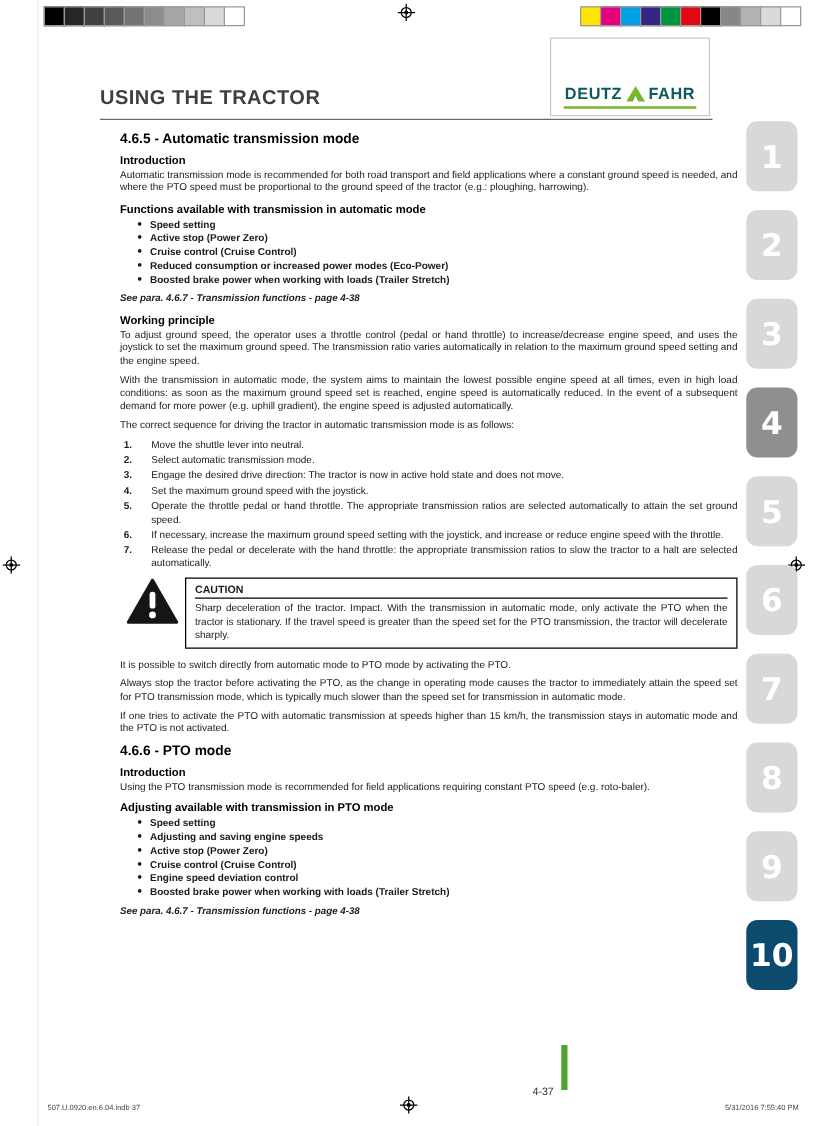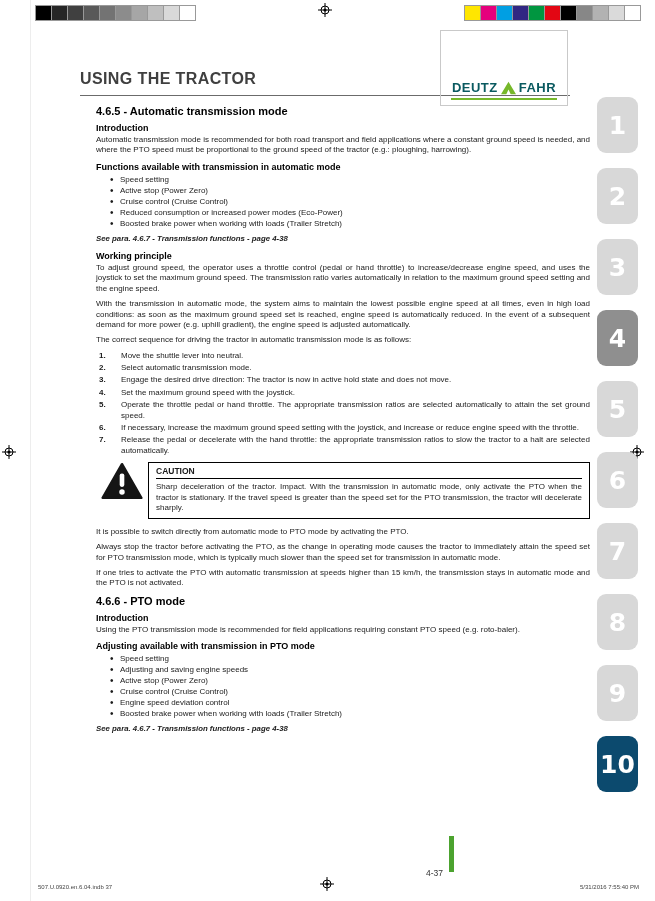--- a/index.html
+++ b/index.html
@@ -17,38 +17,38 @@
   .regmark{position:absolute;width:14px;height:14px;}
   .regmark.top{left:318px;top:3px;}
   .regmark.bottom{left:320px;top:877px;}
   .regmark.left{left:2px;top:445px;}
   .regmark.right{left:630px;top:445px;}
   .spine-line{position:absolute;left:30px;top:0;width:1px;height:901px;background:#ededed;}
   
   .page-title{position:absolute;left:80px;top:70px;font-size:16px;font-weight:bold;
     color:#3f3f3f;letter-spacing:0.4px;}
   .title-rule{position:absolute;left:80px;top:95px;width:490px;height:1px;background:#6b6b6b;}
-  .logo-box{position:absolute;left:440px;top:30px;width:128px;height:76px;
+  .logo-box{position:absolute;left:440px;top:30px;width:128px;height:63px;
     border:1px solid #c9c9c9;display:flex;flex-direction:column;
     align-items:center;justify-content:flex-end;padding-bottom:5px;box-sizing:border-box;text-align:center;}
   .logo-row{display:flex;align-items:center;gap:3px;}
   .logo-word{font-size:13px;font-weight:bold;color:#0a5a60;letter-spacing:0.5px;}
   .logo-underline{width:106px;height:2px;margin-top:3px;}
   
   .tabs{position:absolute;right:17px;top:97px;display:flex;flex-direction:column;gap:15px;}
   .tab{width:41px;height:56px;border-radius:9px;display:flex;align-items:center;
     justify-content:center;font-size:25px;font-weight:bold;color:#ffffff;
     font-family:"DejaVu Sans", sans-serif;}
   
   .content{position:absolute;left:96px;top:99px;width:494px;}
   .h2{font-size:11px;font-weight:bold;color:#000;margin:6px 0 4px;}
   .h3{font-size:9px;font-weight:bold;color:#000;margin:6px 0 2px;}
   .content p{font-size:8px;line-height:1.3;margin:0 0 5px;text-align:justify;}
   .see{font-size:7.8px;font-weight:bold;margin:2px 0 8px;font-style:italic;}
-  ul.bullets{list-style:none;margin:1px 0 5px;padding:0;}
+  ul.bullets{list-style:none;margin:1px 0 5px;padding:0;font-weight:bold;}
   ul.bullets li{position:relative;padding-left:24px;font-size:8px;line-height:1.38;}
   ul.bullets li::before{content:"•";position:absolute;left:14px;top:-1px;font-size:10px;}
   ol.steps{list-style:none;margin:1px 0 6px;padding:0;}
   ol.steps li{position:relative;padding-left:25px;font-size:8px;line-height:1.3;
     margin-bottom:2px;text-align:justify;}
   ol.steps .num{position:absolute;left:3px;font-weight:bold;}
   
   .caution{display:flex;align-items:flex-start;margin:3px 0 8px;}
   .caution-icon-cell{width:52px;display:flex;align-items:center;justify-content:center;}
   .caution-body{flex:1;border:1px solid #000;padding:3px 7px 4px;}

